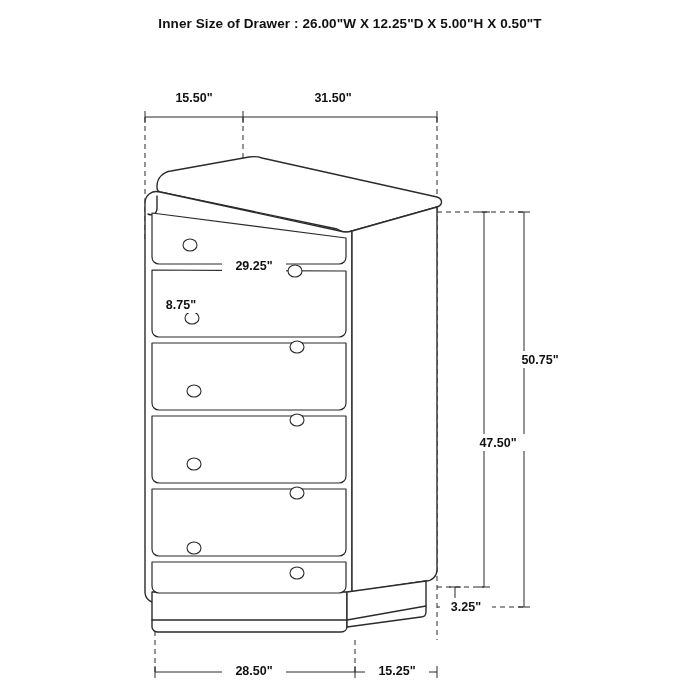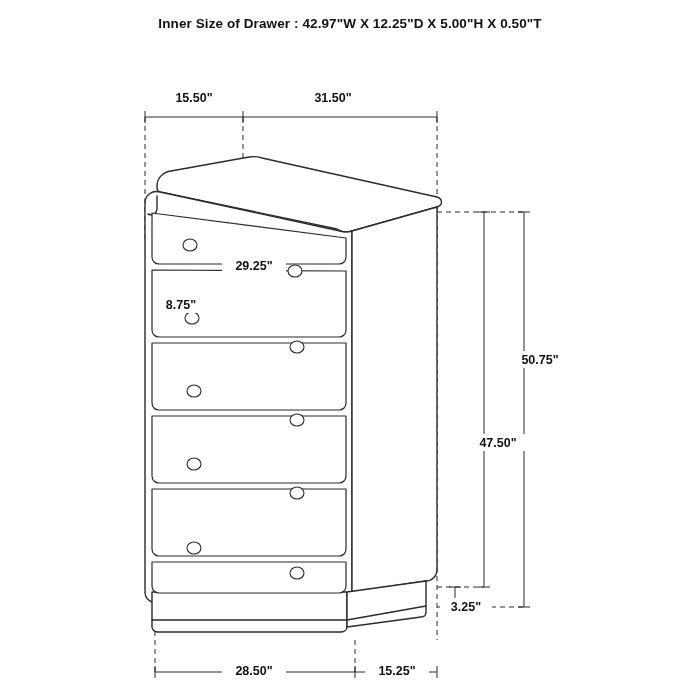--- a/index.html
+++ b/index.html
@@ -41,21 +41,21 @@
     font-size: 12.5px;
     font-weight: bold;
     fill: #111;
   }
 </style>
 </head>
 <body>
 
 <div id="canvas-wrap">
 
-  <div id="title">Inner Size of Drawer : 42.97"W X 12.25"D X 5.00"H X 0.50"T</div>
+  <div id="title">Inner Size of Drawer : 26.00"W X 12.25"D X 5.00"H X 0.50"T</div>
 
   <svg width="700" height="700" viewBox="0 0 700 700">
 
     <g stroke="#2b2b2b" stroke-width="1" fill="none">
 
       <line x1="145" y1="117" x2="437" y2="117"></line>
 
       <line x1="145" y1="111" x2="145" y2="123"></line>
       <line x1="243" y1="111" x2="243" y2="123"></line>
       <line x1="437" y1="111" x2="437" y2="123"></line>

